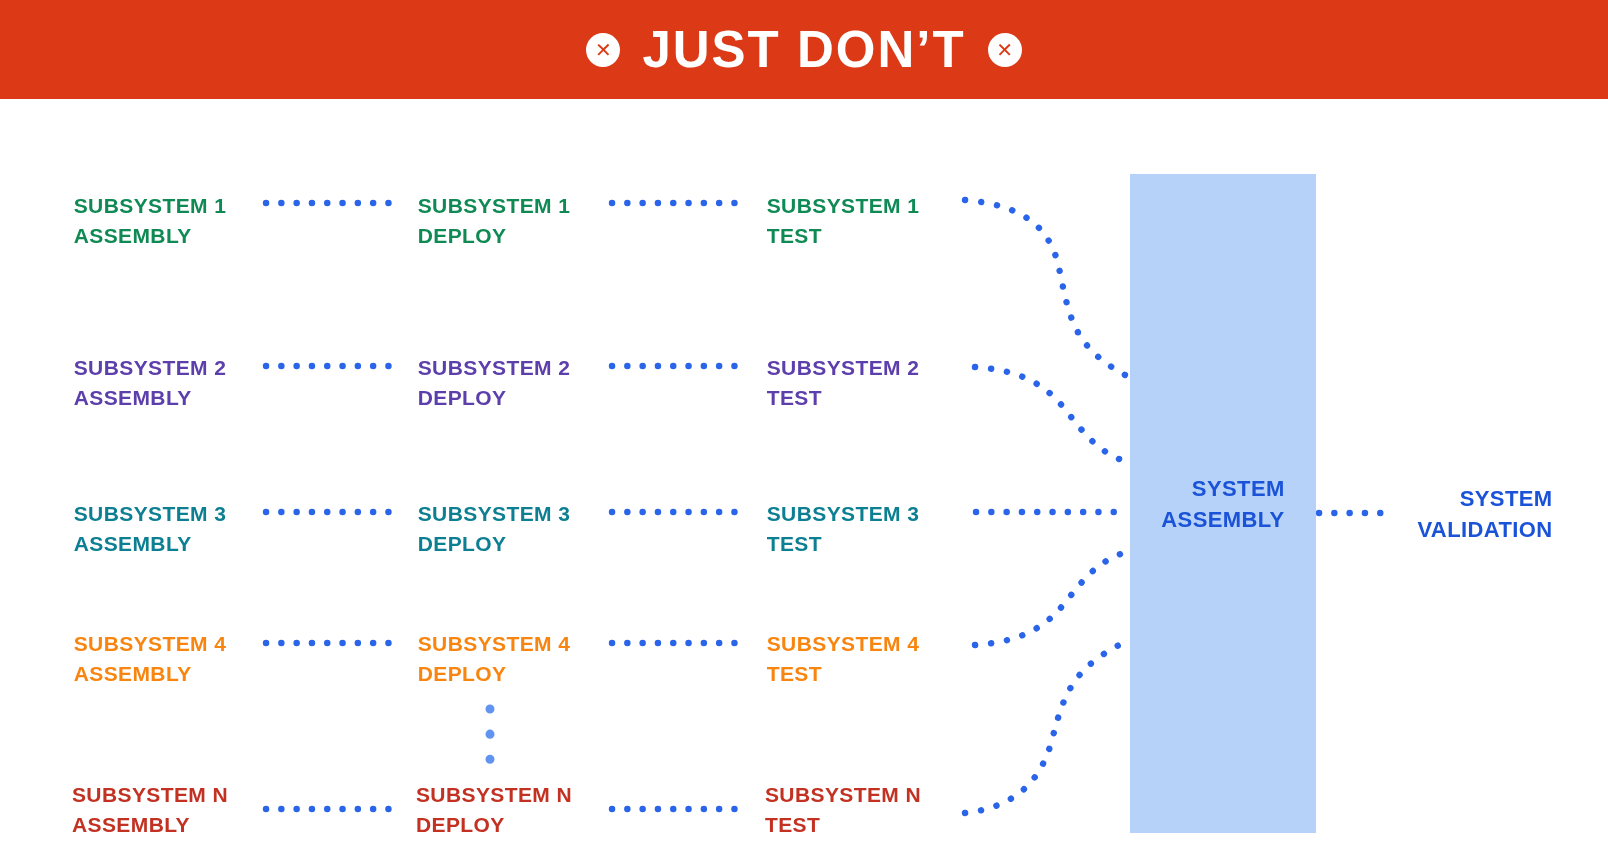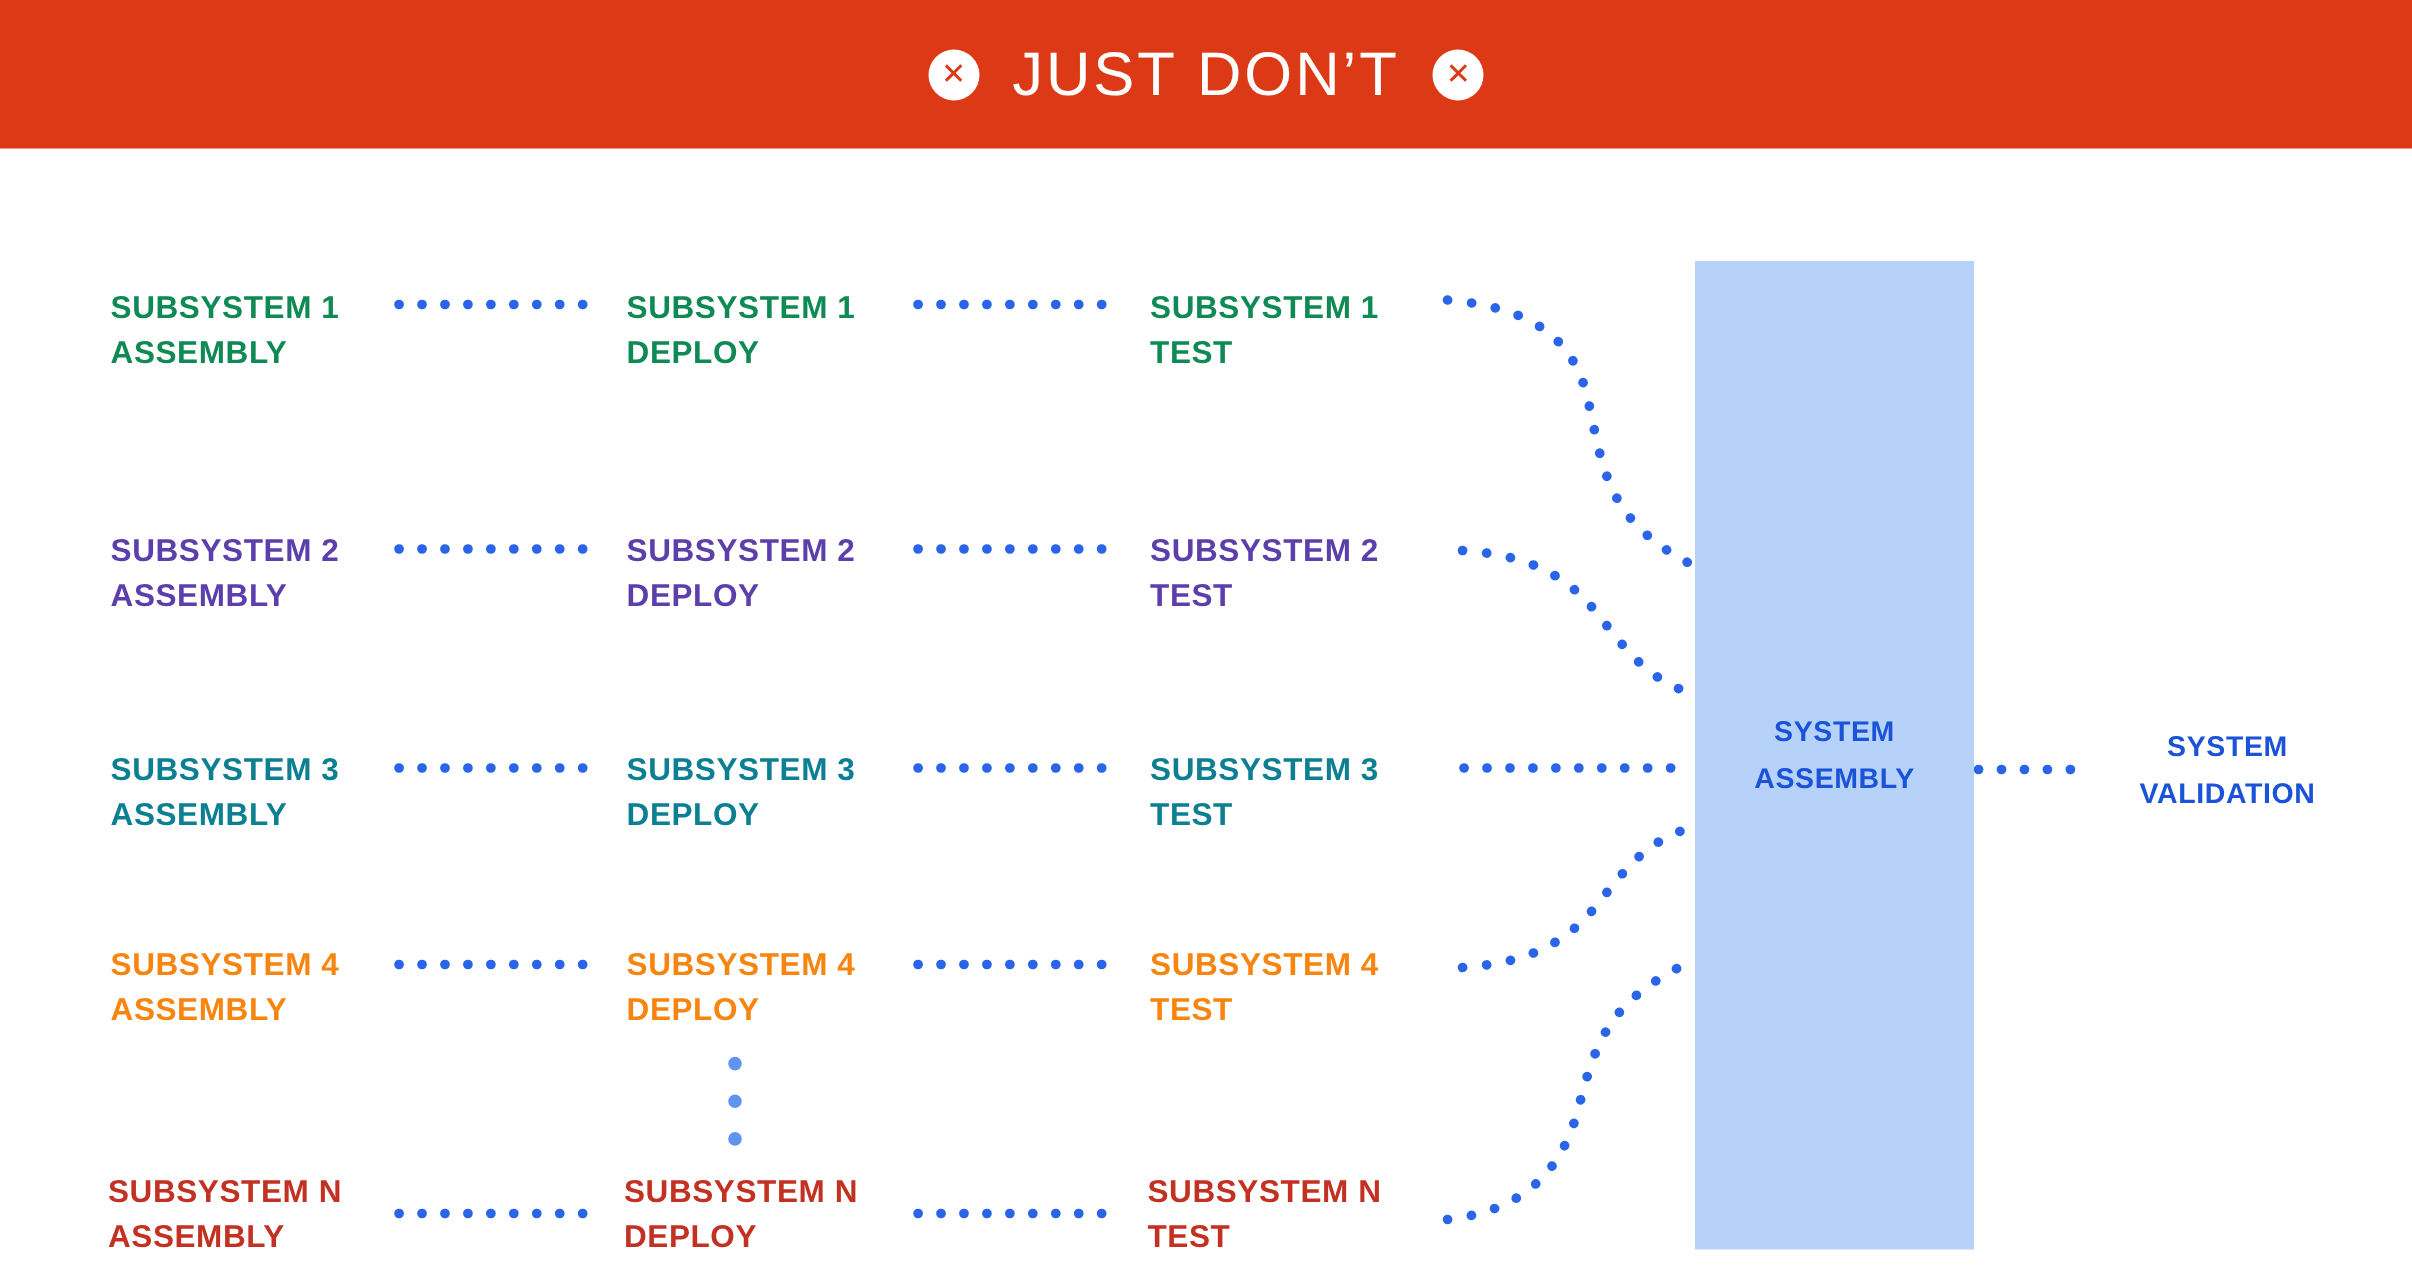--- a/index.html
+++ b/index.html
@@ -22,21 +22,21 @@
 
   
   .banner {
     position: absolute; left: 0; top: 0; width: 1608px; height: 99px;
     background: var(--banner-bg);
     display: flex; align-items: center; justify-content: center;
     gap: 22px;
   }
   .banner-title {
     color: var(--banner-text);
-    font-size: 41px; font-weight: 400; letter-spacing: 2px;
+    font-size: 51px; font-weight: 700; letter-spacing: 2px;
   }
   .circle-x {
     width: 34px; height: 34px; border-radius: 50%;
     background: var(--banner-text);
     display: flex; align-items: center; justify-content: center;
     color: var(--banner-bg);
     font-size: 20px; font-weight: 700; line-height: 1;
   }
 
   
@@ -52,22 +52,22 @@
   }
 
   
   .assembly-box {
     position: absolute; left: 1130px; top: 174px; width: 186px; height: 659px;
     background: var(--box-fill);
     display: flex; align-items: center; justify-content: center;
   }
   .system-label {
     color: var(--system-text);
-    font-weight: 700; font-size: 19px; letter-spacing: 0.4px;
-    line-height: 31px; text-align: center; white-space: nowrap;
+    font-weight: 700; font-size: 22px; letter-spacing: 0.4px;
+    line-height: 31px; text-align: right; white-space: nowrap;
   }
   .validation-label {
     position: absolute; left: 1485px; top: 514px;
     transform: translate(-50%, -50%);
   }
 
   
   svg.overlay { position: absolute; left: 0; top: 0; }
   .dots {
     fill: none;

